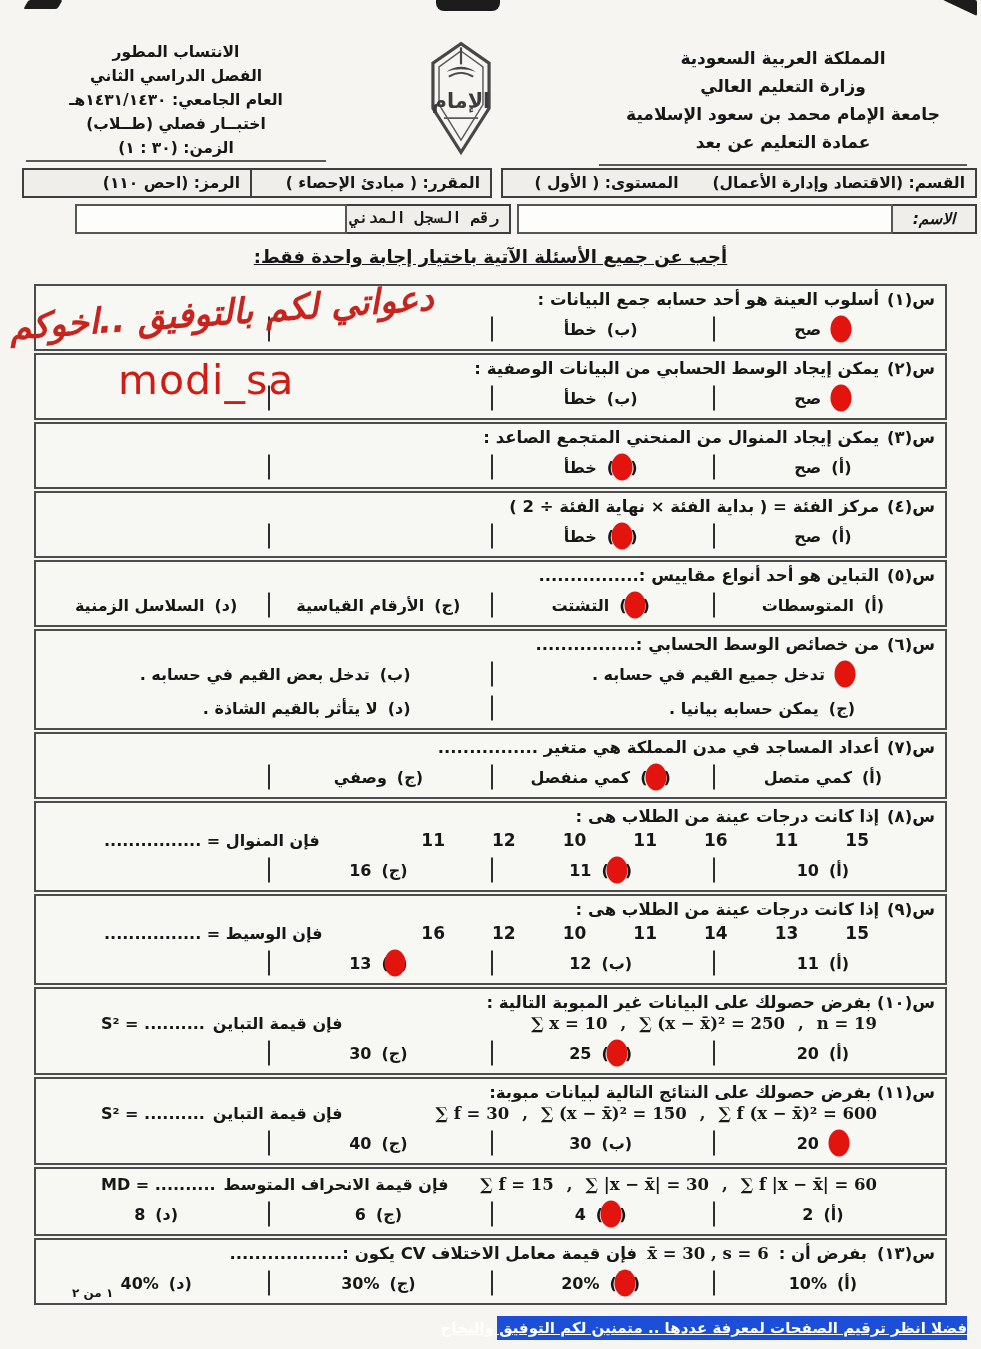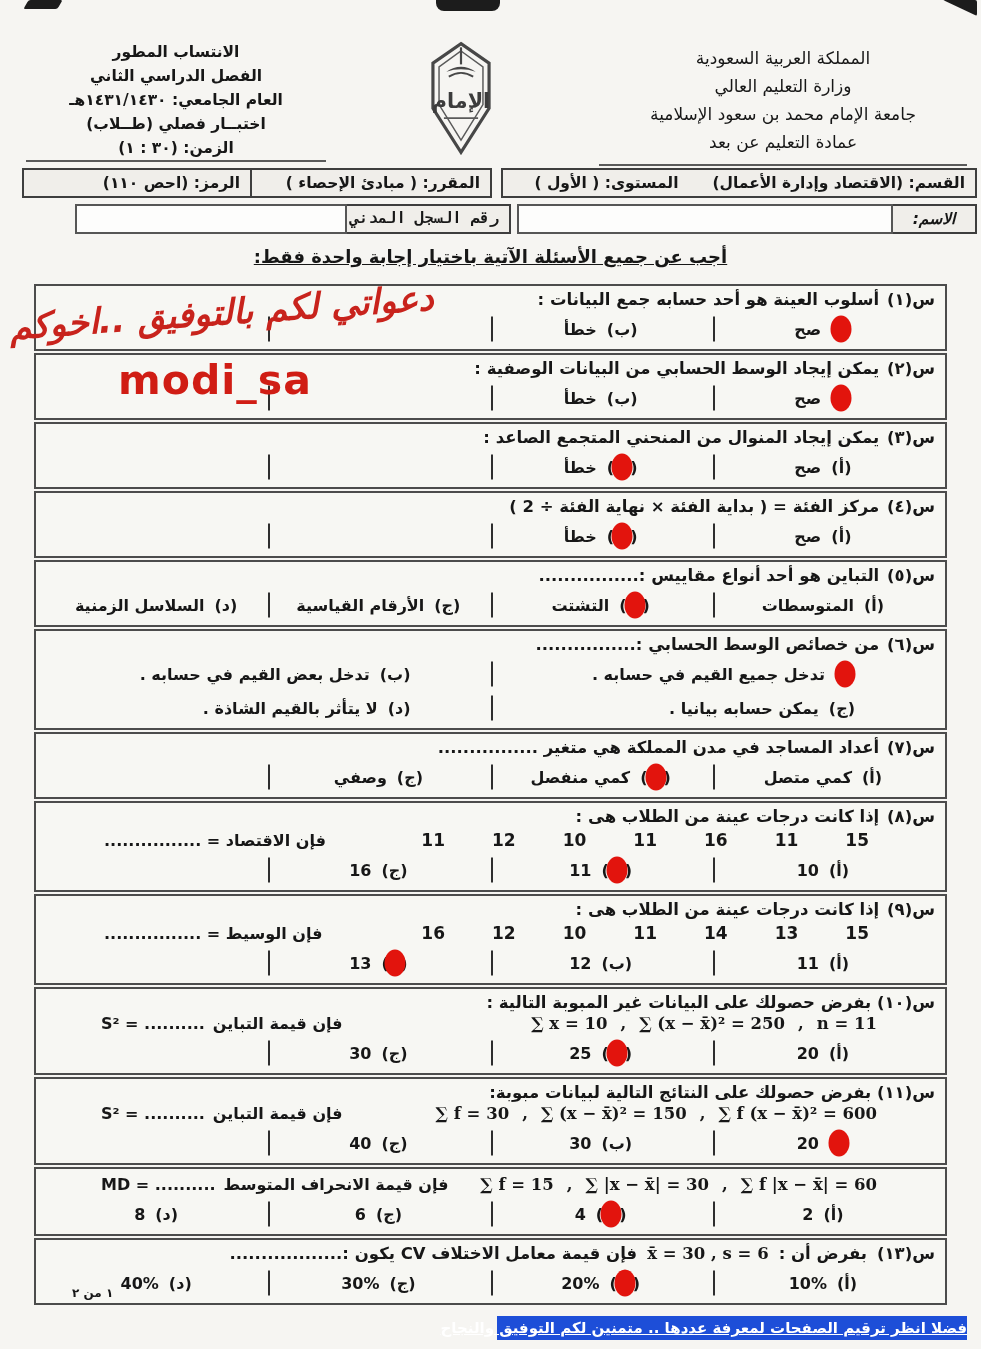--- a/index.html
+++ b/index.html
@@ -8,21 +8,21 @@
     background:#f6f5f2;color:#171717;overflow:hidden;
     font-family:"DejaVu Sans",sans-serif;
   }
   
   .artifact{position:absolute;background:#1c1c1c;border-radius:2px;}
   .artifact.tl{top:0;left:26px;width:34px;height:9px;transform:skewX(-30deg);}
   .artifact.tc{top:0;left:436px;width:64px;height:11px;border-radius:0 0 8px 8px;}
   .artifact.tr{top:0;right:4px;width:34px;height:16px;clip-path:polygon(0 0,100% 0,100% 100%);}
   
   .hdr-right{position:absolute;top:44px;right:14px;width:368px;text-align:center;
-    font-weight:400;font-size:17px;line-height:1.65;border-bottom:2px solid #5a5a5a;padding-bottom:8px;}
+    font-weight:700;font-size:17px;line-height:1.65;border-bottom:2px solid #5a5a5a;padding-bottom:8px;}
   .hdr-left{position:absolute;top:40px;left:26px;width:300px;text-align:center;
     font-weight:700;font-size:15.5px;line-height:1.55;border-bottom:2px solid #5a5a5a;padding-bottom:0;}
   .hdr-logo{position:absolute;top:40px;left:398px;width:126px;height:122px;}
   
   .box{position:absolute;border:2px solid #3e3e3e;background:#f0eeea;
     font-weight:700;font-size:15.5px;height:26px;line-height:26px;padding:0 10px;white-space:nowrap;}
   .box-dept{top:168px;right:4px;width:452px;display:flex;gap:34px;}
   .box-course{top:168px;right:489px;width:228px;}
   .box-code{top:168px;left:10px;width:206px;margin-left:12px;}
   .box-name{top:204px;right:4px;width:62px;text-align:center;font-style:italic;}
@@ -61,21 +61,21 @@
   .m-formulas{margin-left:auto;display:flex;direction:ltr;align-items:center;gap:13px;padding-right:36px;}
   .formula,.ltr-math{direction:ltr;unicode-bidi:isolate;font-family:"DejaVu Serif",serif;
     font-weight:600;font-size:16.5px;white-space:nowrap;}
   .m-prompt .pm{direction:ltr;unicode-bidi:isolate;font-family:"DejaVu Sans",sans-serif;
     font-style:normal;font-weight:700;}
   
   .wm-hand{position:absolute;top:292px;left:24px;width:410px;color:#c8231c;
     font-size:35px;font-weight:700;font-style:italic;transform:rotate(-4deg);
     text-align:center;white-space:nowrap;z-index:6;}
   .wm-sig{position:absolute;top:356px;left:118px;color:#d01d14;font-size:41px;
-    font-weight:700;letter-spacing:1px;direction:ltr;z-index:6;}
+    font-weight:400;letter-spacing:1px;direction:ltr;z-index:6;}
   
   .page-num{position:absolute;top:1286px;left:72px;font-size:12px;font-weight:700;}
   .footer-note{position:absolute;top:1316px;left:497px;right:14px;background:#1d4ed8;
     color:#fff;font-weight:700;font-size:15px;text-align:center;height:24px;line-height:24px;
     text-decoration:underline;white-space:nowrap;}
 </style>
 </head>
 <body>
 
 <div class="page">
@@ -291,21 +291,21 @@
         <span>إذا كانت درجات عينة من الطلاب هى :</span>
       </div>
       <div class="data-row">
         <span>15</span>
         <span>11</span>
         <span>16</span>
         <span>11</span>
         <span>10</span>
         <span>12</span>
         <span>11</span>
-        <span class="data-prompt">فإن الاقتصاد = ................</span>
+        <span class="data-prompt">فإن المنوال = ................</span>
       </div>
       <div class="opts cols-4">
         <div class="opt">
           <span class="mk"><span>(أ)</span></span>
           <span>10</span>
         </div>
         <div class="opt">
           <span class="mk marked"><span>(ب)</span></span>
           <span>11</span>
         </div>
@@ -357,21 +357,21 @@
       <div class="math-row">
         <div class="m-prompt">
           <span>فإن قيمة التباين</span>
           <span class="pm">S² = ..........</span>
         </div>
         <div class="m-formulas">
           <span class="formula">∑ x = 10</span>
           <span class="formula">,</span>
           <span class="formula">∑ (x − x̄)² = 250</span>
           <span class="formula">,</span>
-          <span class="formula">n = 11</span>
+          <span class="formula">n = 19</span>
         </div>
       </div>
       <div class="opts cols-4">
         <div class="opt">
           <span class="mk"><span>(أ)</span></span>
           <span>20</span>
         </div>
         <div class="opt">
           <span class="mk marked"><span>(ب)</span></span>
           <span>25</span>

